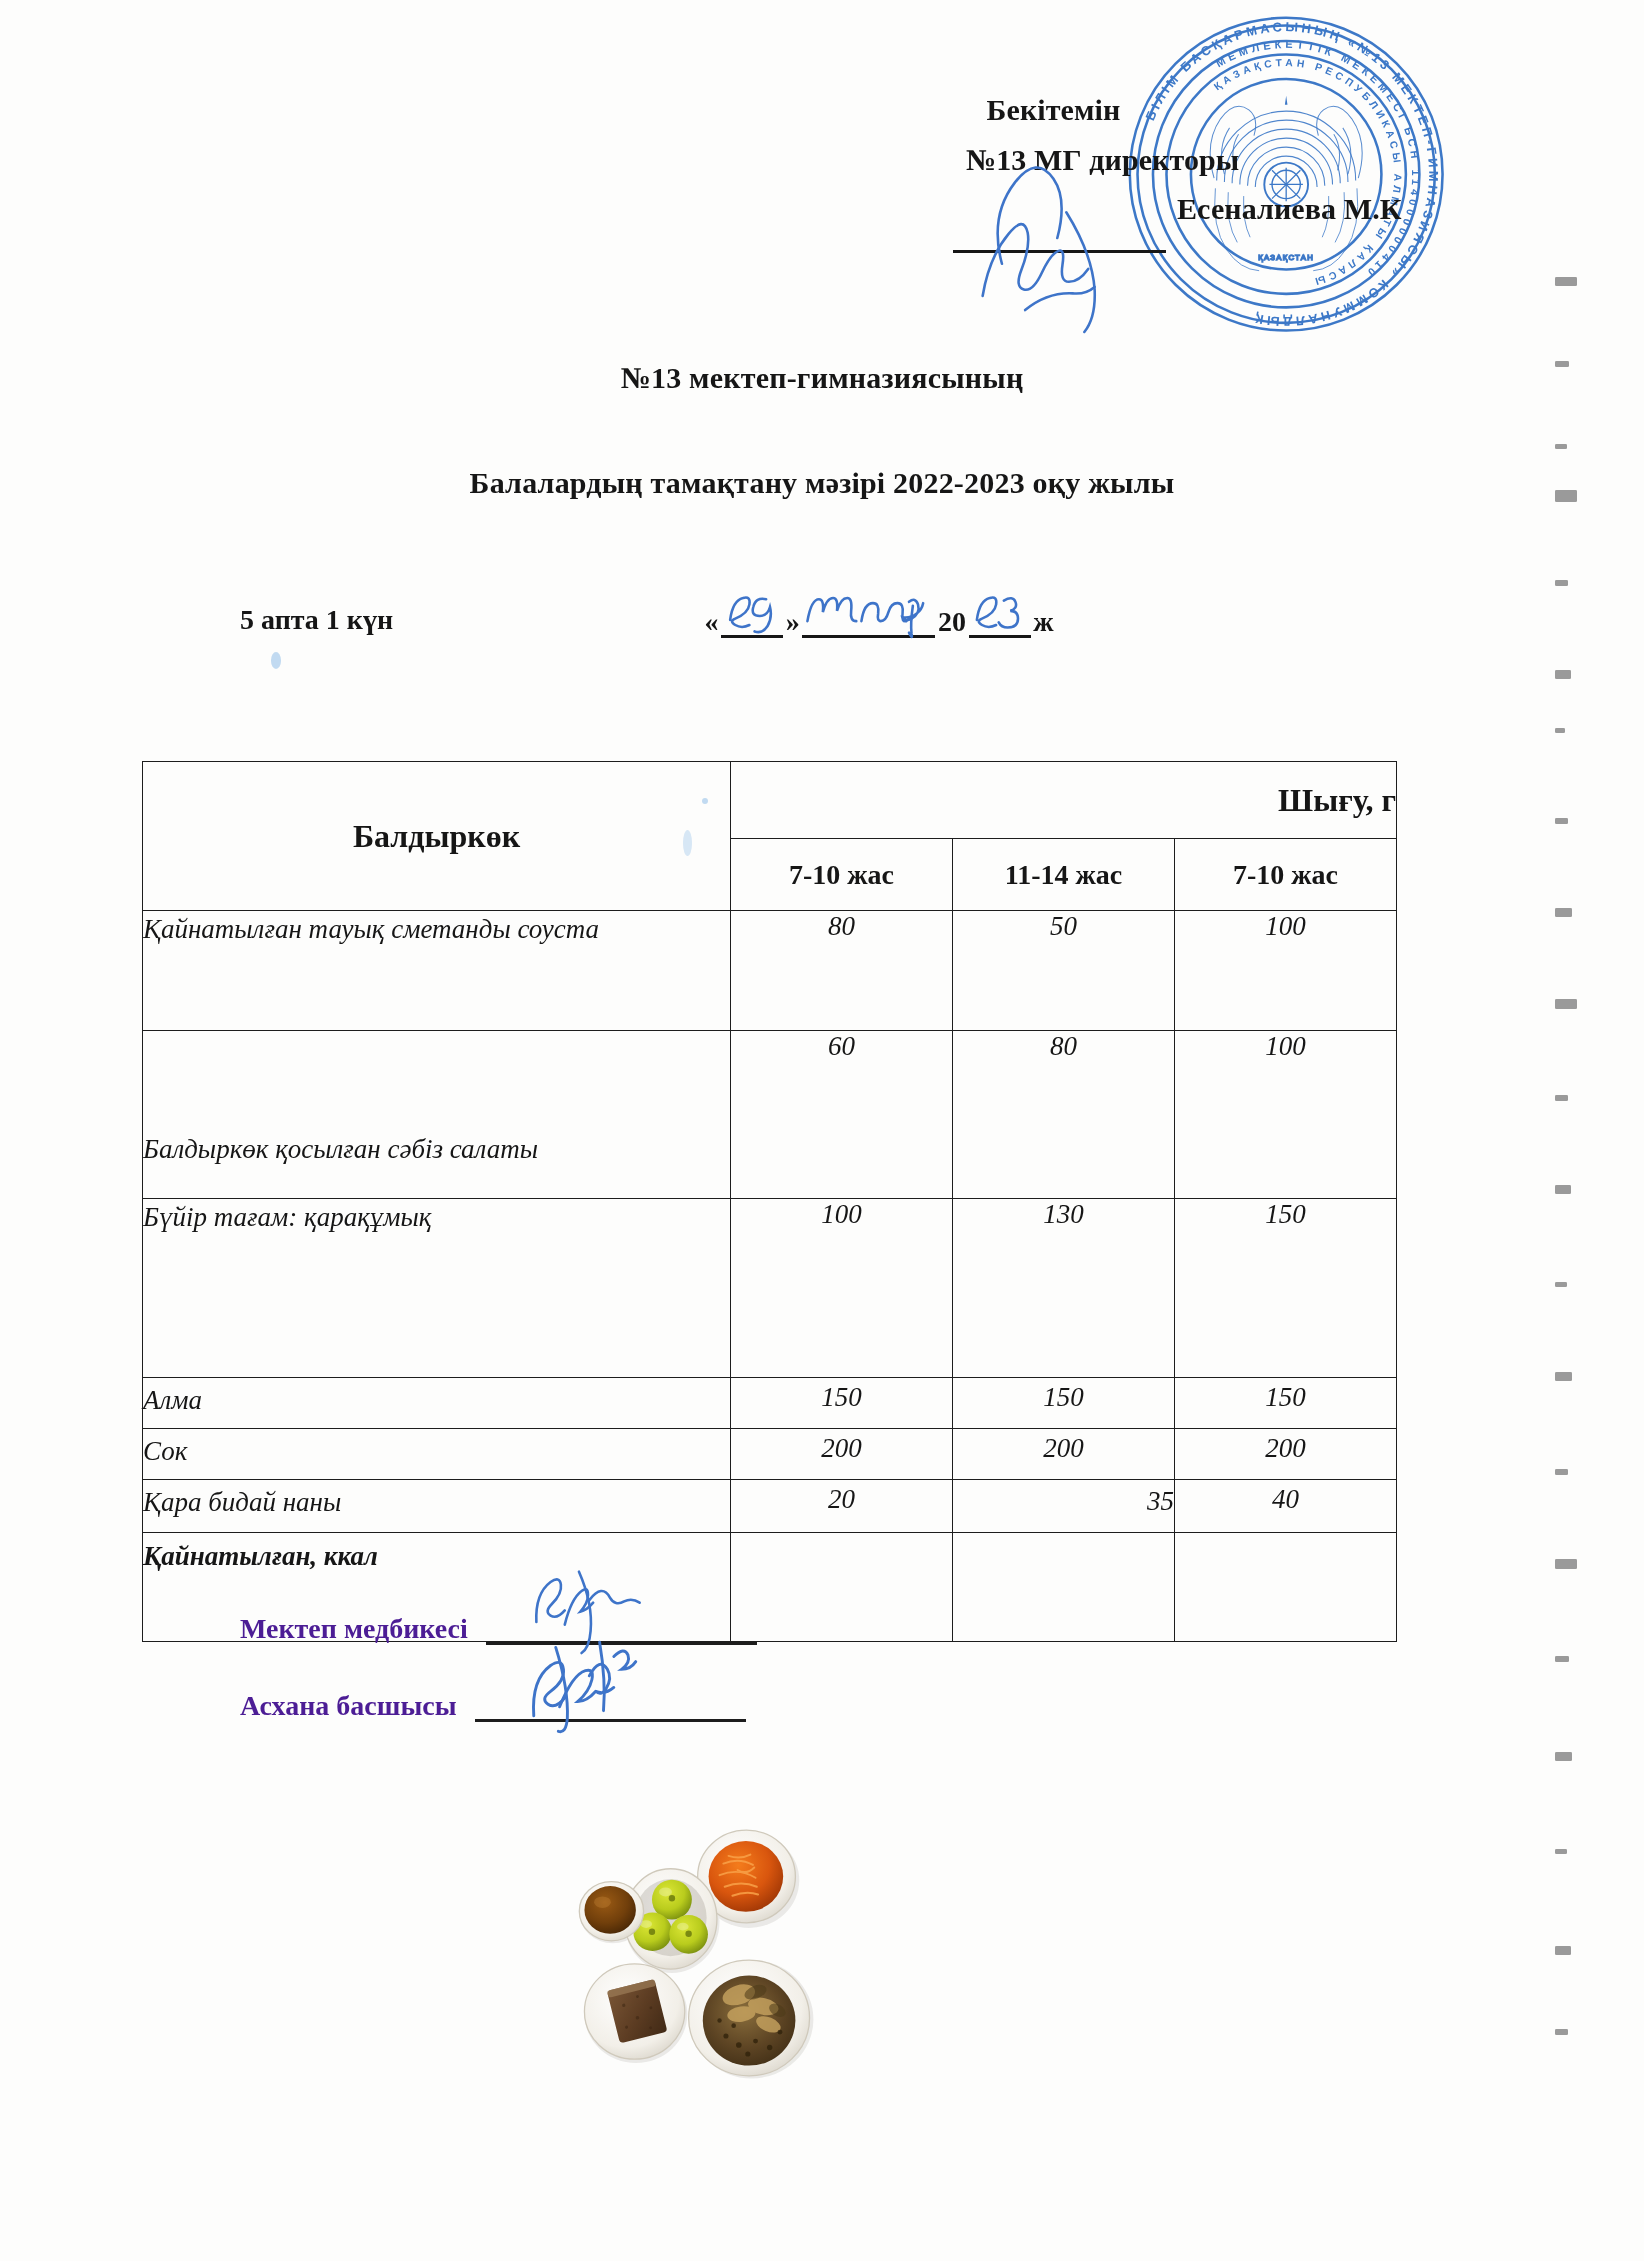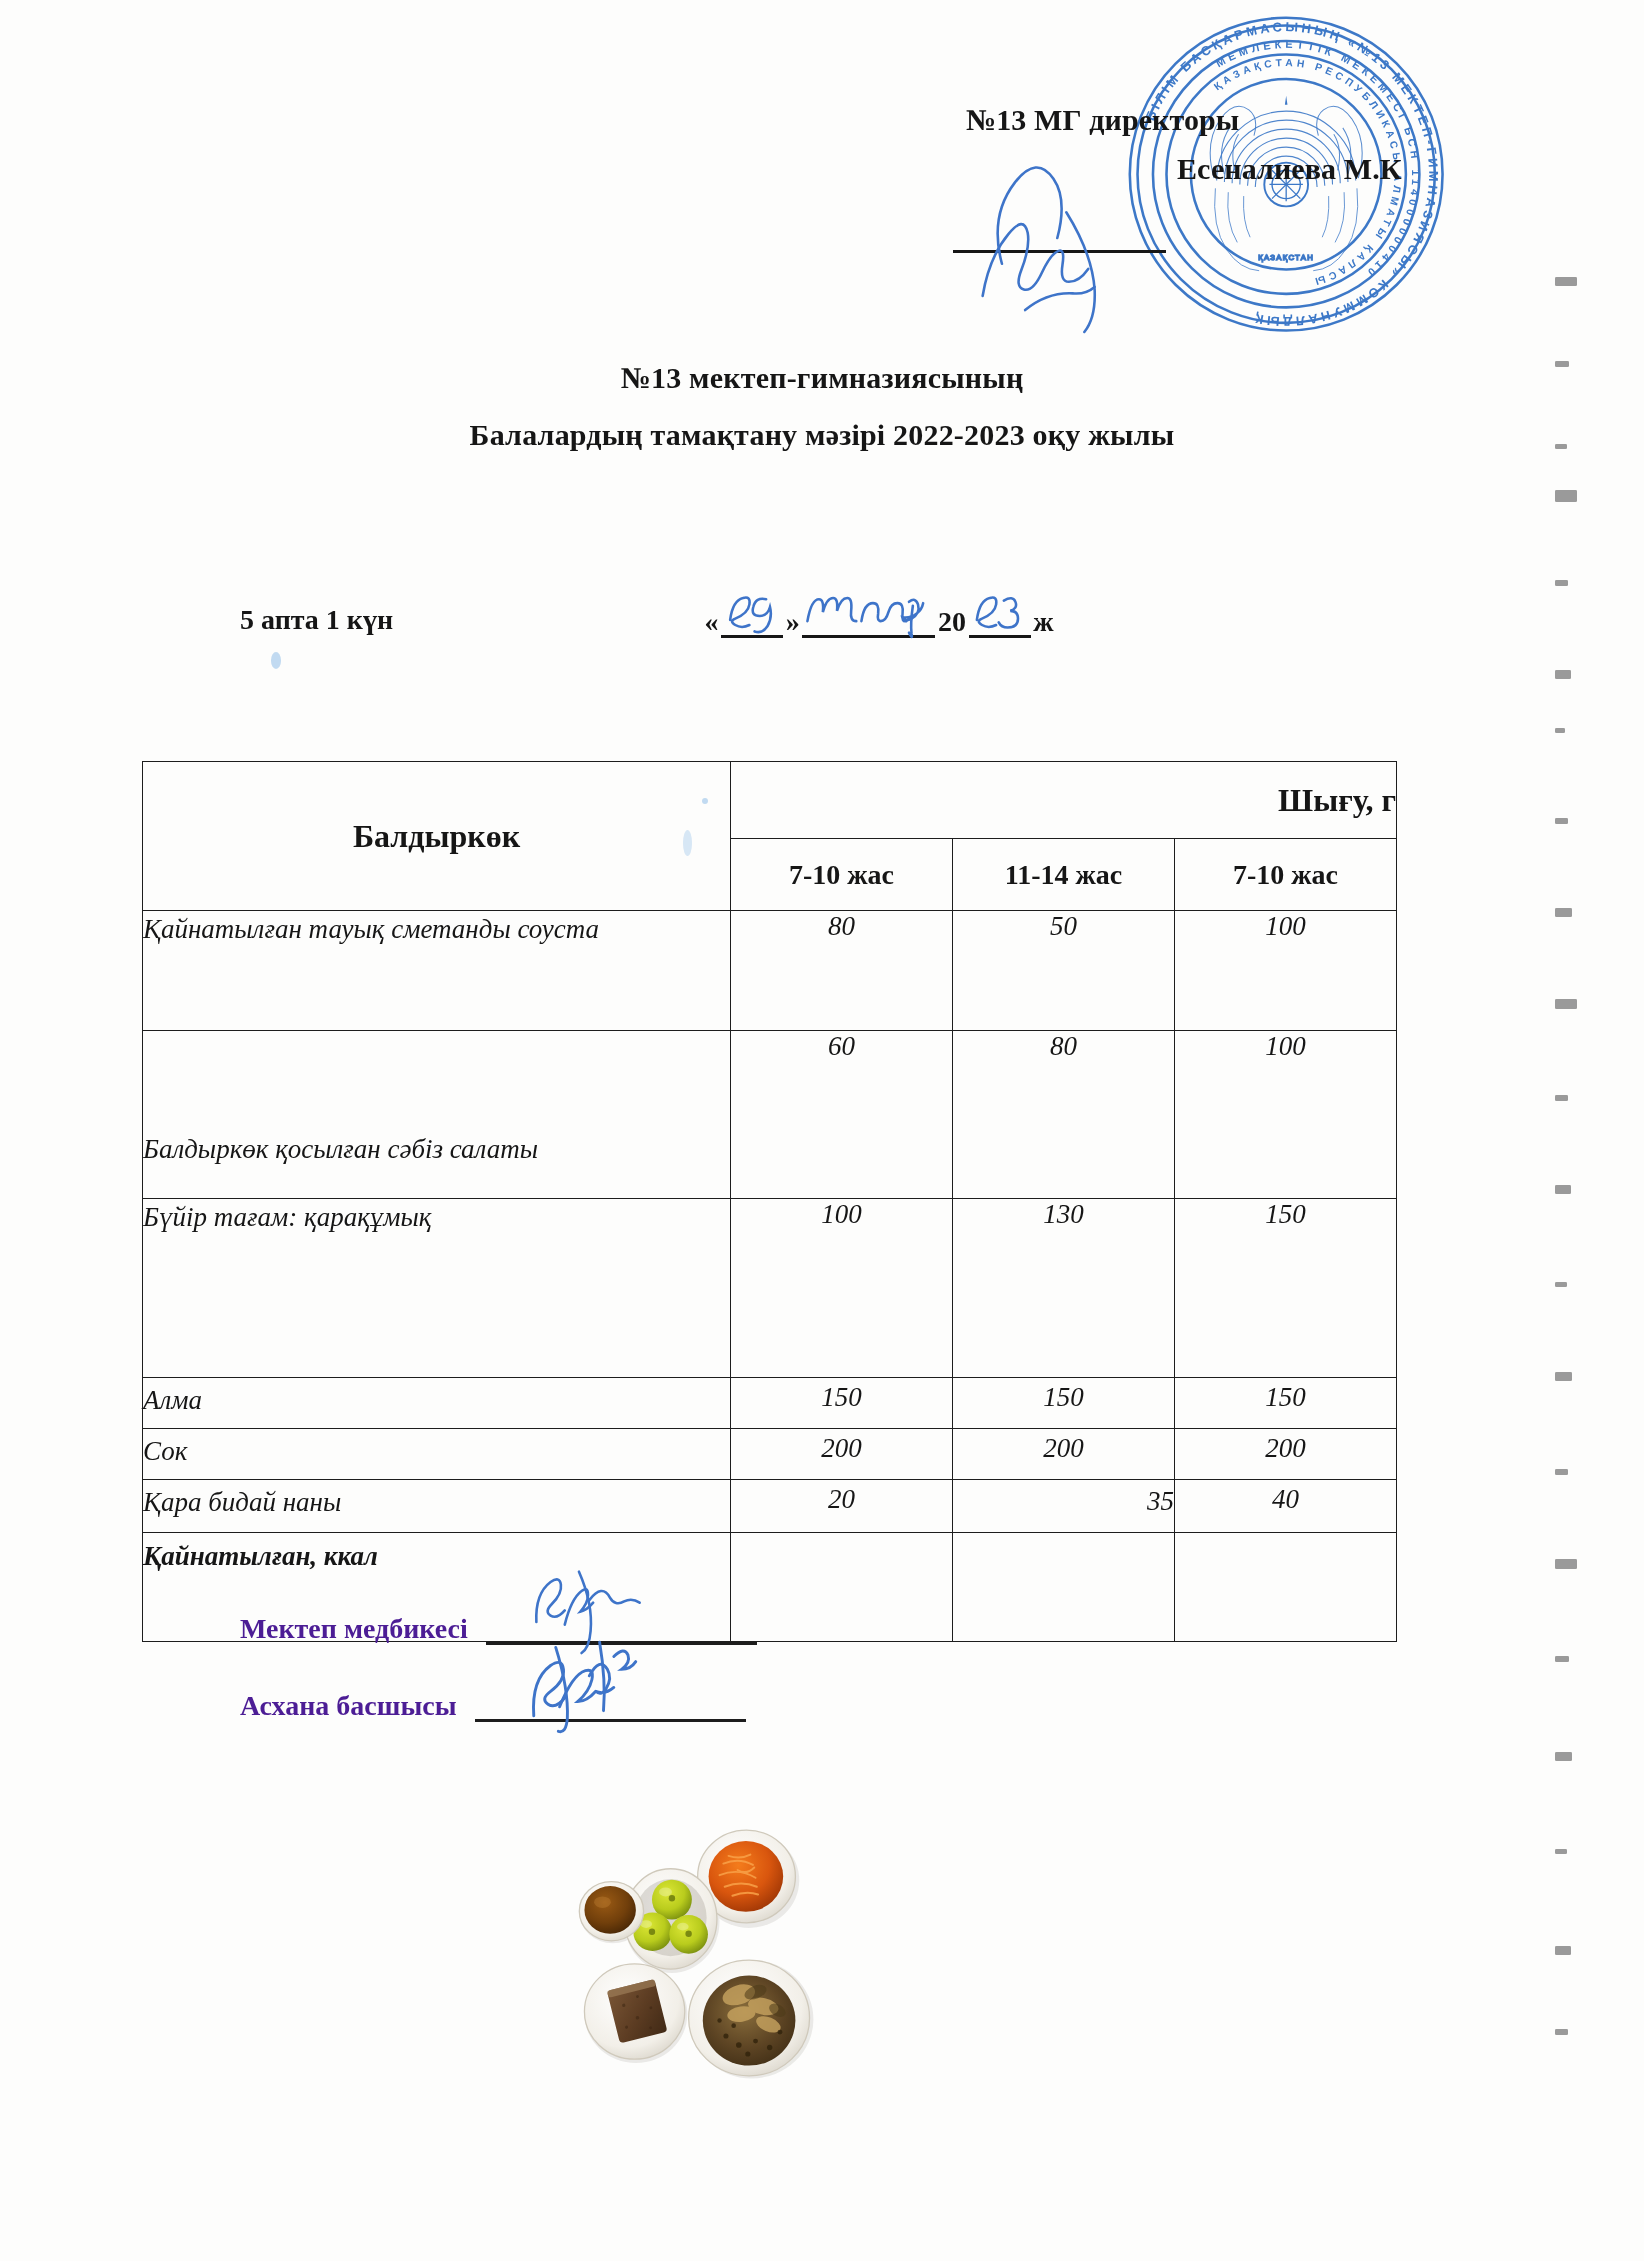--- a/index.html
+++ b/index.html
@@ -83,21 +83,21 @@
     text-align: center;
     font-weight: bold;
     color: #161616;
   }
   .title-school {
     top: 361px;
     font-size: 30px;
     letter-spacing: 0.2px;
   }
   .title-menu {
-    top: 418px;
+    top: 466px;
     font-size: 30px;
     letter-spacing: 0.2px;
   }
 
   
   .weekday {
     position: absolute;
     left: 240px;
     top: 604px;
     font-size: 28px;
@@ -335,20 +335,21 @@
           <path d="M-66,18 q-2,40 10,64"></path>
           <path d="M66,18 q2,40 -10,64"></path>
         </g>
         <path d="M-2,-124 l4,0 l-2,-14 z" fill="#2f6fc4" stroke="none"></path>
         <text x="0" y="118" font-size="12" font-family="'Liberation Sans',sans-serif" fill="#2f6fc4" text-anchor="middle" letter-spacing="2">ҚАЗАҚСТАН</text>
       </g>
     </svg>
   </div>
 
   <div class="approval">
+    <div class="approval-line l1">Бекітемін</div>
     <div class="approval-line l2">№13 МГ директоры</div>
     <div class="approval-line l3">Есеналиева М.К</div>
   </div>
   <div class="sig-rule-director"></div>
 
   <div class="sig-director">
     <svg viewBox="0 0 420 320" xmlns="http://www.w3.org/2000/svg">
       <g fill="none" stroke="#3e74c9" stroke-width="4" stroke-linecap="round">
         <path d="M30,250 q10,-60 40,-96 q24,-30 30,-2 q4,22 -10,58 q-10,26 4,30 q14,4 28,-26 q14,-30 26,-34 q10,-4 6,22 q-4,26 10,26 q16,0 30,-20"></path>
         <path d="M60,200 q-20,-74 20,-126 q34,-44 60,-6 q22,32 6,92"></path>

